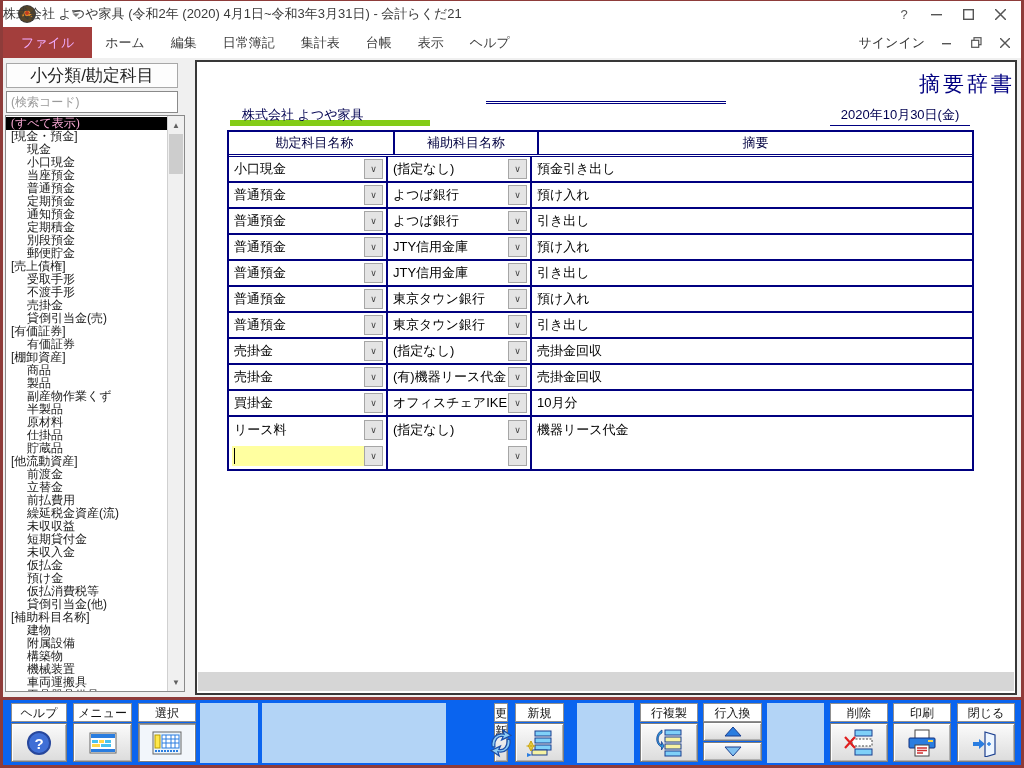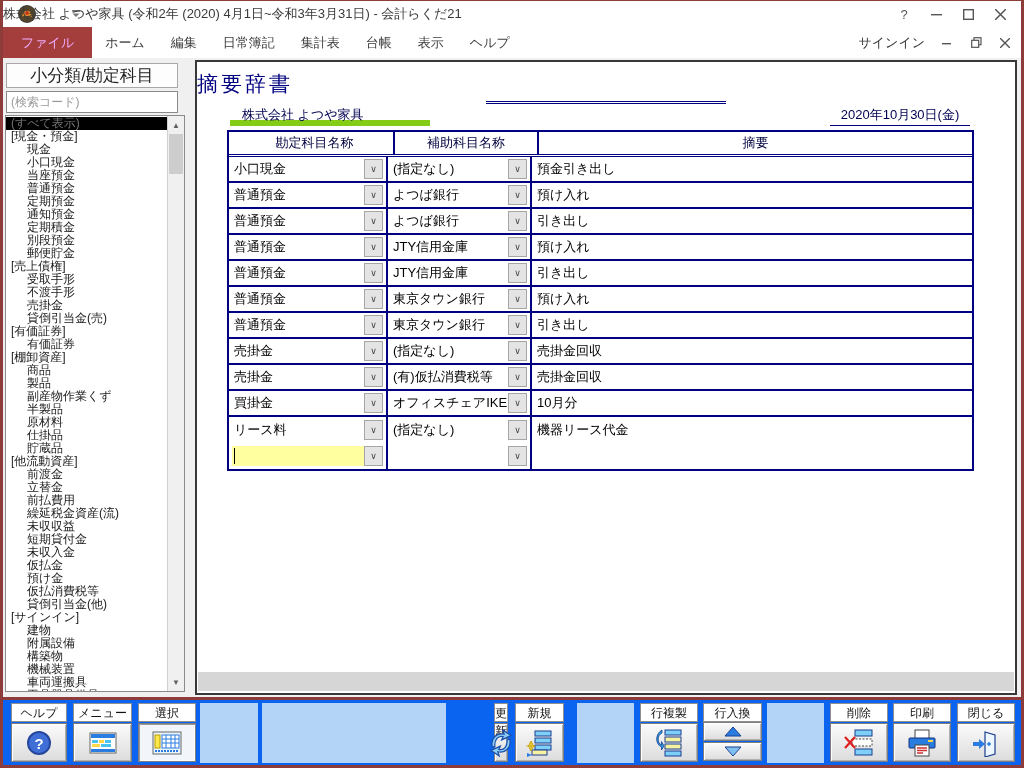--- a/index.html
+++ b/index.html
@@ -31,29 +31,29 @@
 
   
   #sidebar { position:absolute; left:3px; top:58px; width:192px; height:639px; background:#f0f0f0; }
   #sidebar-header { position:absolute; left:3px; top:5px; width:172px; height:25px; background:#fdfdfd; border:1px solid #a8a8a8; font-size:17px; color:#222; display:flex; align-items:center; justify-content:center; }
   #search-box { position:absolute; left:3px; top:33px; width:172px; height:22px; background:#fff; border:1px solid #8a8a8a; font-size:12px; color:#222; padding:0 4px; font-family:inherit; }
   #search-box::placeholder { color:#9a9a9a; }
   #account-list { position:absolute; left:2px; top:57px; width:180px; height:577px; background:#fff; border:1px solid #8a8a8a; overflow:hidden; }
   #list-inner { position:absolute; left:0; top:1px; right:17px; }
   .sb-item { height:13px; line-height:13px; font-size:12px; color:#1a1a1a; white-space:nowrap; padding-left:5px; }
   .sb-item.lvl1 { padding-left:21px; }
-  .sb-item.selected { background:#000; color:#737373; }
+  .sb-item.selected { background:#000; color:#f9a8d4;font-family:Liberation Serif, serif; }
   #list-scrollbar { position:absolute; right:0; top:0; bottom:0; width:17px; background:#f0f0f0; border-left:1px solid #d0d0d0; }
   .sb-arrow { position:absolute; left:0; width:16px; height:16px; font-size:8px; color:#606060; display:flex; align-items:center; justify-content:center; }
   #sb-up{ top:1px; } #sb-down{ bottom:1px; }
   #sb-thumb { position:absolute; left:1px; top:18px; width:14px; height:40px; background:#cdcdcd; }
 
   
   #main-panel { position:absolute; left:195px; top:60px; width:822px; height:635px; background:#fff; border:2px solid #383838; }
-  #doc-title { position:absolute; top:8px; left:0; right:0; text-align:left; font-size:21px; letter-spacing:3px; color:#000080; }
+  #doc-title { position:absolute; top:8px; left:0; right:0; text-align:right; font-size:21px; letter-spacing:3px; color:#000080; }
   #doc-title-underline { position:absolute; top:37px; left:50%; margin-left:-120px; width:240px; height:5px; border-bottom:3px double #000080; }
   #company-line { position:absolute; left:33px; top:42px; width:200px; height:22px; border-bottom:6px solid #84cc16; font-size:13px; color:#000050; padding-left:12px; line-height:22px; }
   #date-line { position:absolute; left:633px; top:42px; width:140px; height:22px; border-bottom:1px solid #000080; font-size:13px; color:#000050; text-align:center; line-height:22px; }
 
   
   #dict-table { position:absolute; left:30px; top:68px; width:747px; border:2px solid #000080; background:#fff; }
   #thead { display:flex; height:25px; border-bottom:3px double #000080;padding-left:7px; }
   .th { font-size:13px; color:#000040; display:flex; align-items:center; justify-content:center; }
   .th + .th { border-left:2px solid #000080; }
   .col1 { width:157px; } .col2 { width:144px; } .col3 { flex:1; }
@@ -188,21 +188,21 @@
         <div class="sb-item lvl1">立替金</div>
         <div class="sb-item lvl1">前払費用</div>
         <div class="sb-item lvl1">繰延税金資産(流)</div>
         <div class="sb-item lvl1">未収収益</div>
         <div class="sb-item lvl1">短期貸付金</div>
         <div class="sb-item lvl1">未収入金</div>
         <div class="sb-item lvl1">仮払金</div>
         <div class="sb-item lvl1">預け金</div>
         <div class="sb-item lvl1">仮払消費税等</div>
         <div class="sb-item lvl1">貸倒引当金(他)</div>
-        <div class="sb-item">[サインイン]</div>
+        <div class="sb-item">[補助科目名称]</div>
         <div class="sb-item lvl1">建物</div>
         <div class="sb-item lvl1">附属設備</div>
         <div class="sb-item lvl1">構築物</div>
         <div class="sb-item lvl1">機械装置</div>
         <div class="sb-item lvl1">車両運搬具</div>
         <div class="sb-item lvl1">工具器具備品</div>
       </div>
     <div id="list-scrollbar">
       <div class="sb-arrow" id="sb-up">▲</div>
       <div id="sb-thumb"></div>
@@ -327,21 +327,21 @@
           <div class="td col3">
             <div class="cell-text">売掛金回収</div>
           </div>
         </div>
         <div class="trow">
           <div class="td col1">
             <div class="cell-text">売掛金</div>
             <div class="combo-btn">∨</div>
           </div>
           <div class="td col2">
-            <div class="cell-text">(有)仮払消費税等</div>
+            <div class="cell-text">(有)機器リース代金</div>
             <div class="combo-btn">∨</div>
           </div>
           <div class="td col3">
             <div class="cell-text">売掛金回収</div>
           </div>
         </div>
         <div class="trow">
           <div class="td col1">
             <div class="cell-text">買掛金</div>
             <div class="combo-btn">∨</div>

